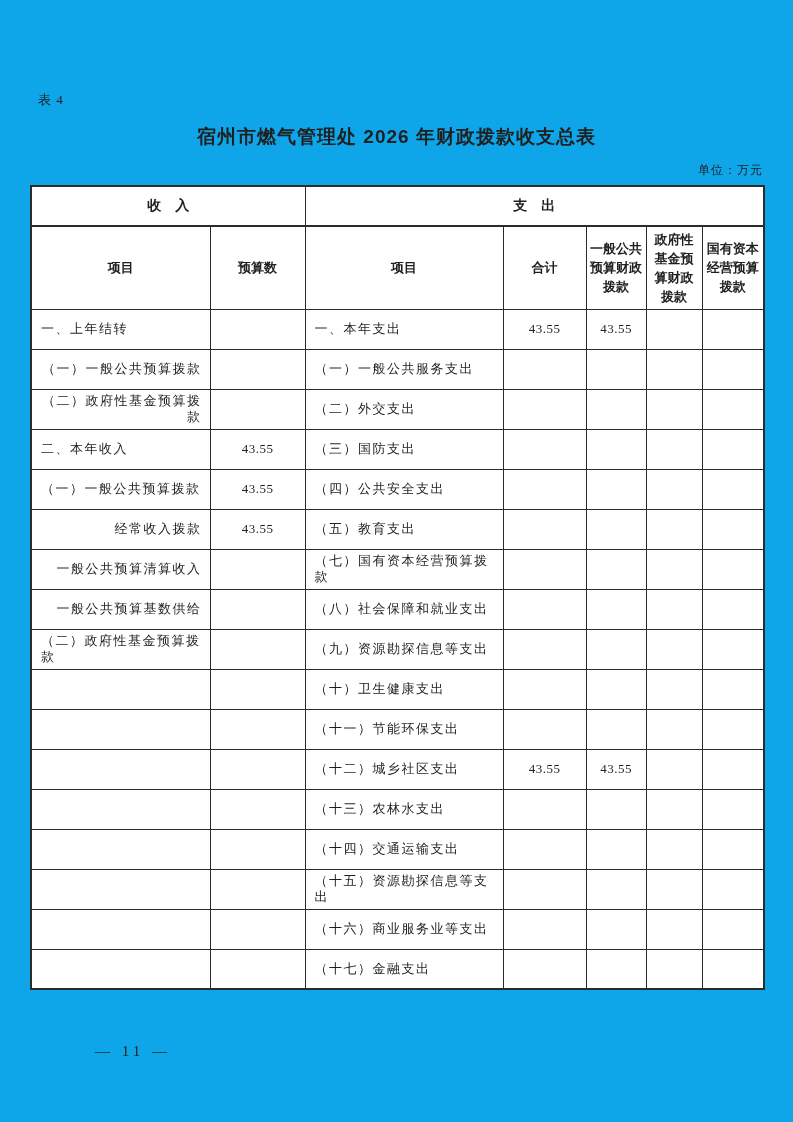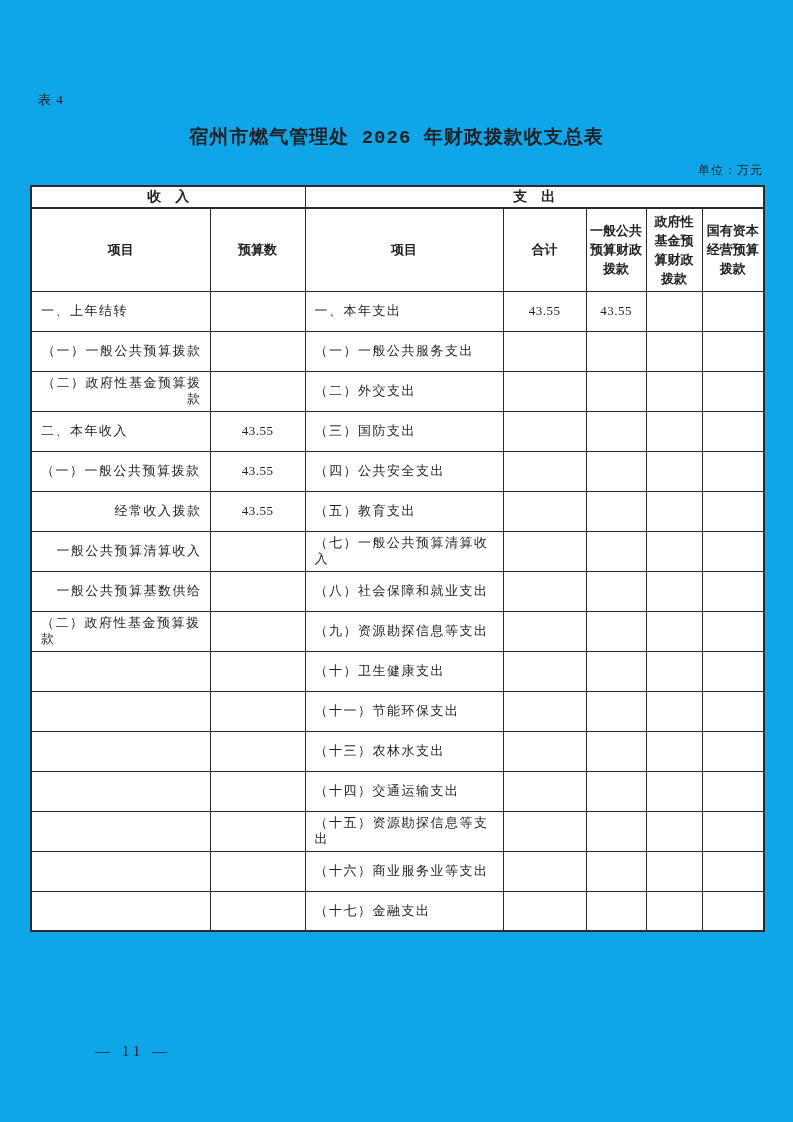--- a/index.html
+++ b/index.html
@@ -20,21 +20,21 @@
     top: 91px;
     font-size: 13px;
     letter-spacing: 1px;
   }
   .doc-title {
     position: absolute;
     left: 0;
     top: 124px;
     width: 100%;
     text-align: center;
-    font-family: Liberation Mono, monospace;
+    font-family: Liberation Sans, sans-serif;
     font-weight: bold;
     font-size: 19px;
     letter-spacing: 1px;
   }
   .unit-note {
     position: absolute;
     right: 30px;
     top: 162px;
     font-size: 12px;
     letter-spacing: 1px;
@@ -55,21 +55,21 @@
     vertical-align: middle;
     overflow: hidden;
   }
   tr.group-row th {
     height: 19px;
     font-family: "Liberation Sans", sans-serif;
     font-size: 14px;
     font-weight: bold;
     text-align: center;
     border-bottom: 2px solid #2b2b2b;
-    padding: 1px 0;
+    padding: 10px 0;
   }
   tr.col-row th {
     height: 83px;
     font-family: "Liberation Sans", sans-serif;
     font-size: 13px;
     font-weight: bold;
     text-align: center;
     padding: 2px 2px;
     line-height: 19px;
     word-break: break-all;
@@ -185,21 +185,21 @@
           <td class="cell-num">43.55</td>
           <td class="cell-item">（五）教育支出</td>
           <td class="cell-num"></td>
           <td class="cell-num"></td>
           <td class="cell-num"></td>
           <td class="cell-num"></td>
         </tr>
         <tr>
           <td class="cell-item align-right">一般公共预算清算收入</td>
           <td class="cell-num"></td>
-          <td class="cell-item">（七）一般公共预算清算收入</td>
+          <td class="cell-item">（七）国有资本经营预算拨款</td>
           <td class="cell-num"></td>
           <td class="cell-num"></td>
           <td class="cell-num"></td>
           <td class="cell-num"></td>
         </tr>
         <tr>
           <td class="cell-item align-right">一般公共预算基数供给</td>
           <td class="cell-num"></td>
           <td class="cell-item">（八）社会保障和就业支出</td>
           <td class="cell-num"></td>
@@ -224,20 +224,29 @@
           <td class="cell-num"></td>
           <td class="cell-num"></td>
           <td class="cell-num"></td>
         </tr>
         <tr>
           <td class="cell-item"></td>
           <td class="cell-num"></td>
           <td class="cell-item">（十一）节能环保支出</td>
           <td class="cell-num"></td>
           <td class="cell-num"></td>
+          <td class="cell-num"></td>
+          <td class="cell-num"></td>
+        </tr>
+        <tr>
+          <td class="cell-item"></td>
+          <td class="cell-num"></td>
+          <td class="cell-item">（十二）城乡社区支出</td>
+          <td class="cell-num">43.55</td>
+          <td class="cell-num">43.55</td>
           <td class="cell-num"></td>
           <td class="cell-num"></td>
         </tr>
         <tr>
           <td class="cell-item"></td>
           <td class="cell-num"></td>
           <td class="cell-item">（十三）农林水支出</td>
           <td class="cell-num"></td>
           <td class="cell-num"></td>
           <td class="cell-num"></td>

